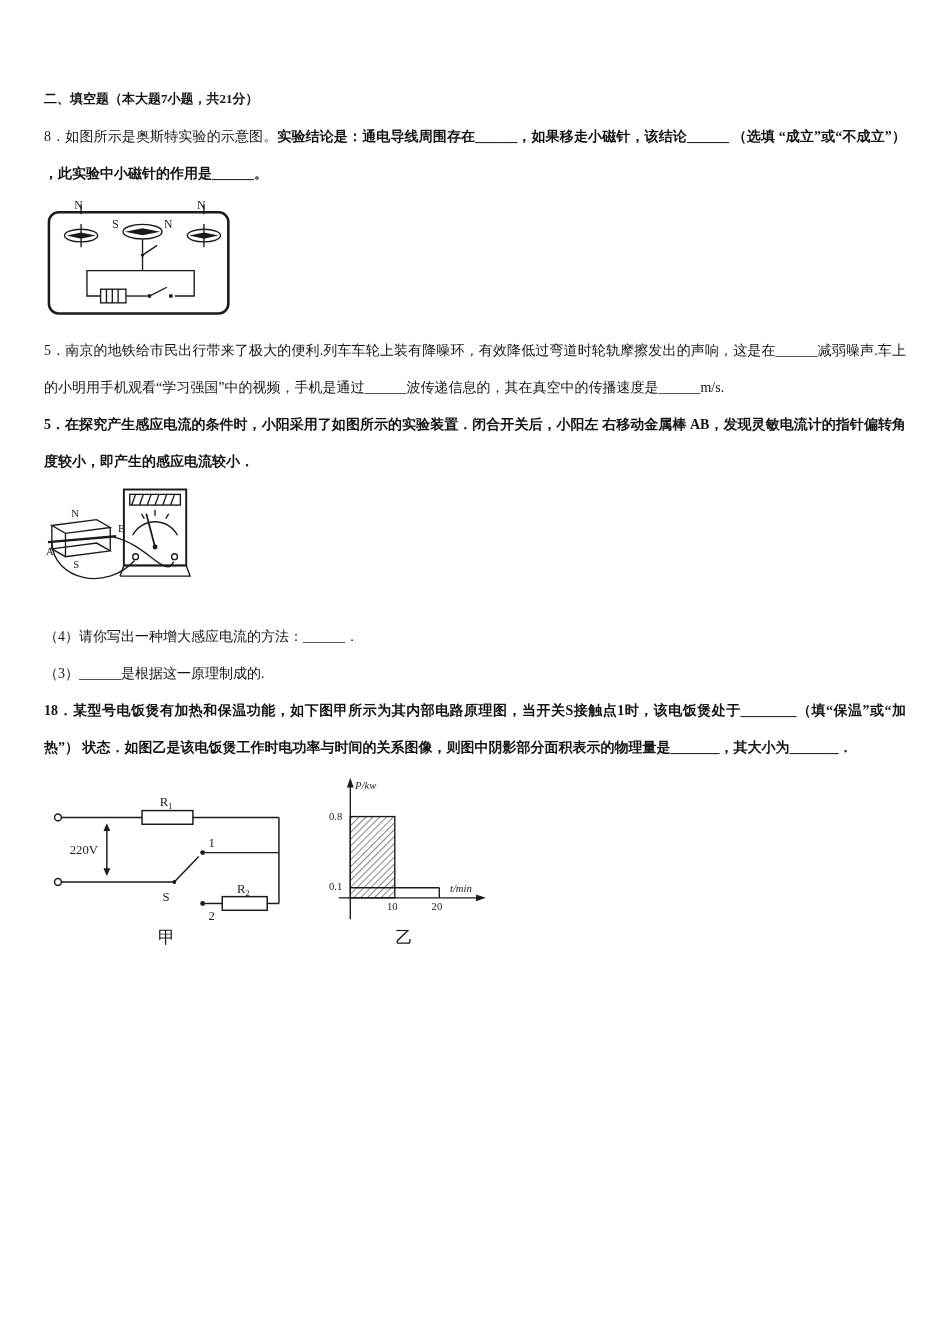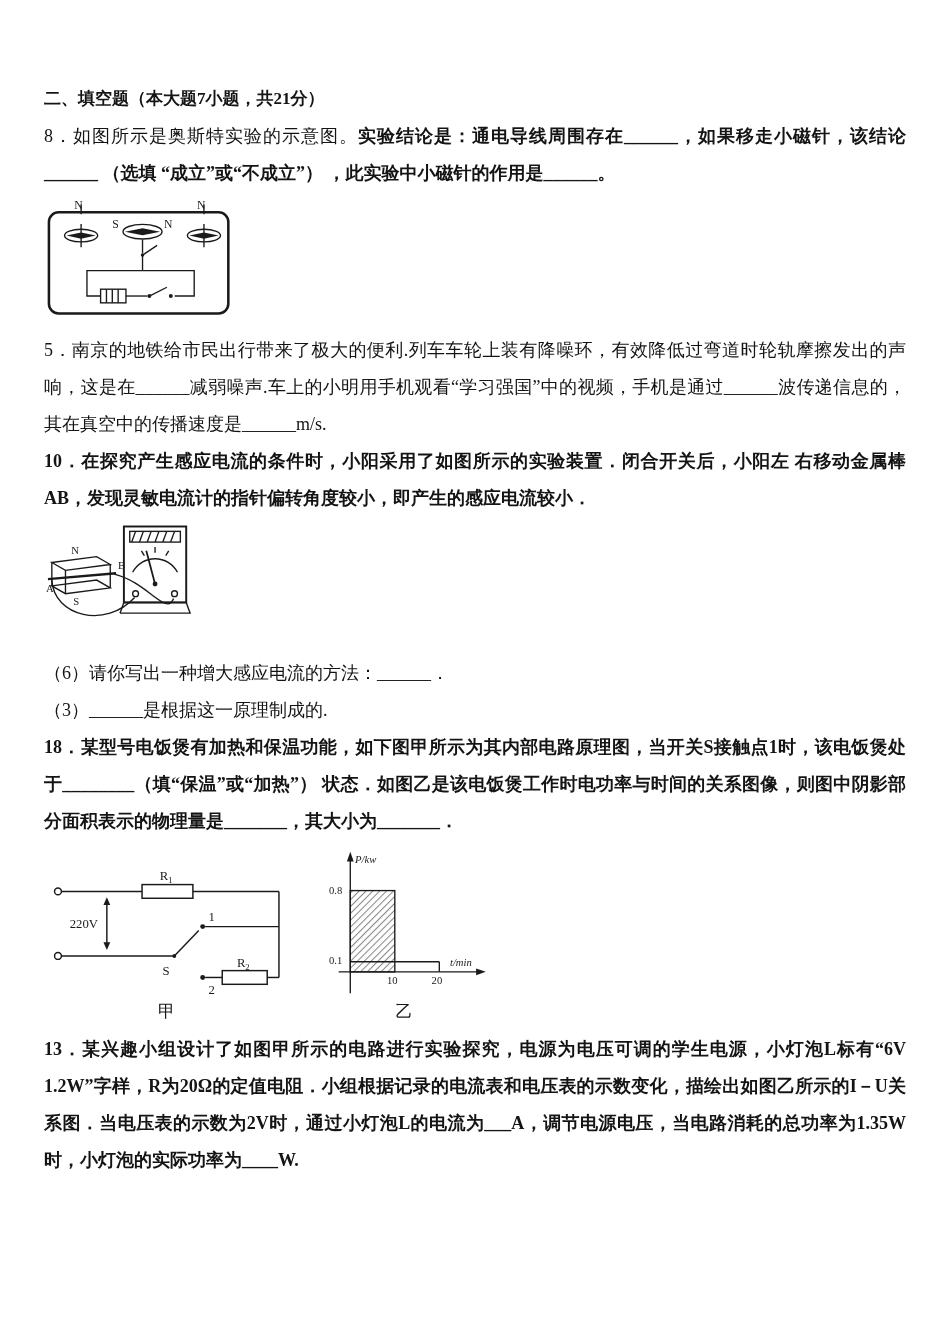--- a/index.html
+++ b/index.html
@@ -4,23 +4,23 @@
 <style>
   * { margin:0; padding:0; box-sizing:border-box; }
   html, body { background:#ffffff; }
   body {
     width:950px; height:1344px;
     font-family:"Liberation Serif", serif;
     color:#141414;
     overflow:hidden;
   }
   .page { padding:84px 44px 0 44px; }
-  .section-header { font-size:17px; font-weight:bold; line-height:30px; margin-bottom:4px; }
+  .section-header { font-size:13px; font-weight:bold; line-height:30px; margin-bottom:4px; }
   .para {
-    font-size:18px; line-height:37px;
+    font-size:14px; line-height:37px;
     text-align:justify; text-justify:inter-ideograph;
   }
   .bold { font-weight:bold; }
   .fig { margin:6px 0 10px 2px; }
   .figrow { display:flex; align-items:flex-end; gap:30px; margin:8px 0 8px 0; }
   .figblock { display:flex; flex-direction:column; align-items:center; }
   .figcap { font-size:17px; margin-top:2px; text-align:center; }
   svg text { font-family:"Liberation Serif", serif; }
 </style>
 </head>
@@ -65,21 +65,21 @@
         <text x="29" y="11">N</text>
         <text x="68" y="30">S</text>
         <text x="121" y="30">N</text>
         <text x="155" y="11">N</text>
       </g>
     </svg>
   </div>
 
   <p class="para">5．南京的地铁给市民出行带来了极大的便利.列车车轮上装有降噪环，有效降低过弯道时轮轨摩擦发出的声响，这是在______减弱噪声.车上的小明用手机观看“学习强国”中的视频，手机是通过______波传递信息的，其在真空中的传播速度是______m/s.</p>
 
-  <p class="para bold">10．在探究产生感应电流的条件时，小阳采用了如图所示的实验装置．闭合开关后，小阳左 右移动金属棒 AB，发现灵敏电流计的指针偏转角度较小，即产生的感应电流较小．</p>
+  <p class="para bold">5．在探究产生感应电流的条件时，小阳采用了如图所示的实验装置．闭合开关后，小阳左 右移动金属棒 AB，发现灵敏电流计的指针偏转角度较小，即产生的感应电流较小．</p>
 
   <div class="fig">
     <svg width="185" height="118" viewBox="0 0 190 120">
       <g stroke="#1a1a1a" fill="none" stroke-width="1.4">
         <rect x="80" y="3" width="64" height="78" stroke-width="2"></rect>
         <rect x="86" y="8" width="52" height="11"></rect>
         <line x1="92" y1="8" x2="88" y2="19"></line>
         <line x1="100" y1="8" x2="96" y2="19"></line>
         <line x1="108" y1="8" x2="104" y2="19"></line>
         <line x1="116" y1="8" x2="112" y2="19"></line>
@@ -105,21 +105,21 @@
       </g>
       <g fill="#1a1a1a" font-size="11">
         <text x="26" y="31">N</text>
         <text x="28" y="84">S</text>
         <text x="0" y="70">A</text>
         <text x="74" y="47">B</text>
       </g>
     </svg>
   </div>
 
-  <p class="para">（6）请你写出一种增大感应电流的方法：______．</p>
+  <p class="para">（4）请你写出一种增大感应电流的方法：______．</p>
   <p class="para">（3）______是根据这一原理制成的.</p>
 
   <p class="para bold">18．某型号电饭煲有加热和保温功能，如下图甲所示为其内部电路原理图，当开关S接触点1时，该电饭煲处于________（填“保温”或“加热”） 状态．如图乙是该电饭煲工作时电功率与时间的关系图像，则图中阴影部分面积表示的物理量是_______，其大小为_______．</p>
 
   <div class="figrow">
     <div class="figblock">
       <svg width="245" height="132" viewBox="0 0 250 135">
         <g stroke="#1a1a1a" fill="none" stroke-width="1.5">
           <circle cx="14" cy="26" r="3.5"></circle>
           <circle cx="14" cy="92" r="3.5"></circle>
@@ -175,15 +175,14 @@
           <text x="10" y="120">0.1</text>
           <text x="70" y="141">10</text>
           <text x="116" y="141">20</text>
         </g>
       </svg>
       <div class="figcap">乙</div>
     </div>
   </div>
 
 
-  <p class="para bold">13．某兴趣小组设计了如图甲所示的电路进行实验探究，电源为电压可调的学生电源，小灯泡L标有“6V 1.2W”字样，R为20Ω的定值电阻．小组根据记录的电流表和电压表的示数变化，描绘出如图乙所示的I－U关系图．当电压表的示数为2V时，通过小灯泡L的电流为___A，调节电源电压，当电路消耗的总功率为1.35W时，小灯泡的实际功率为____W.</p>
 
 </div>
 
 </body></html>

